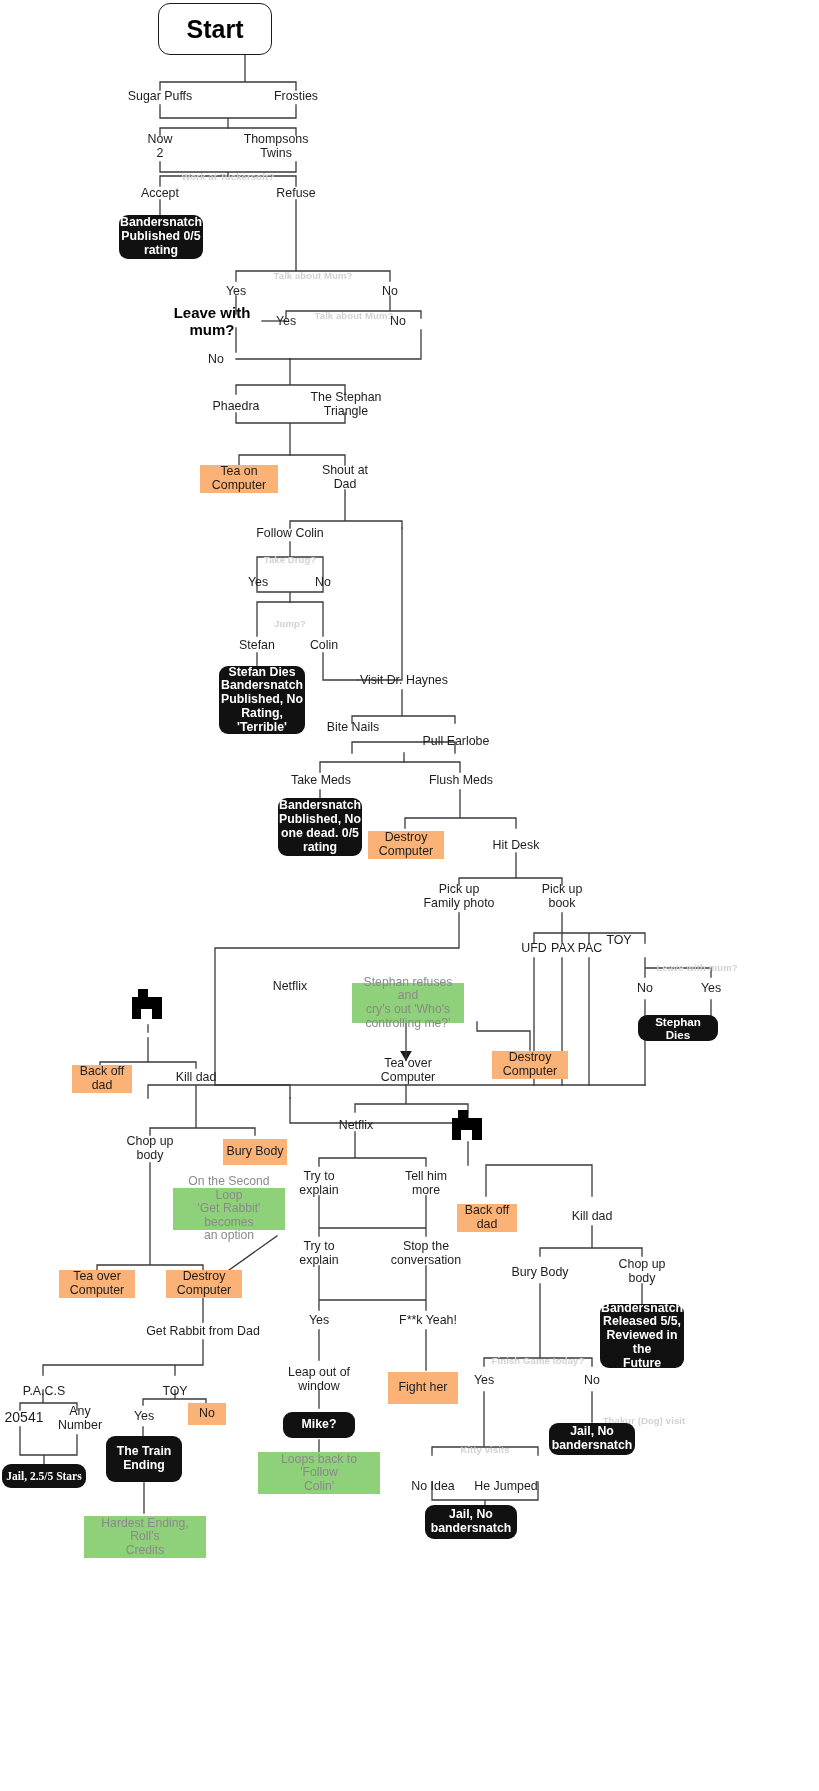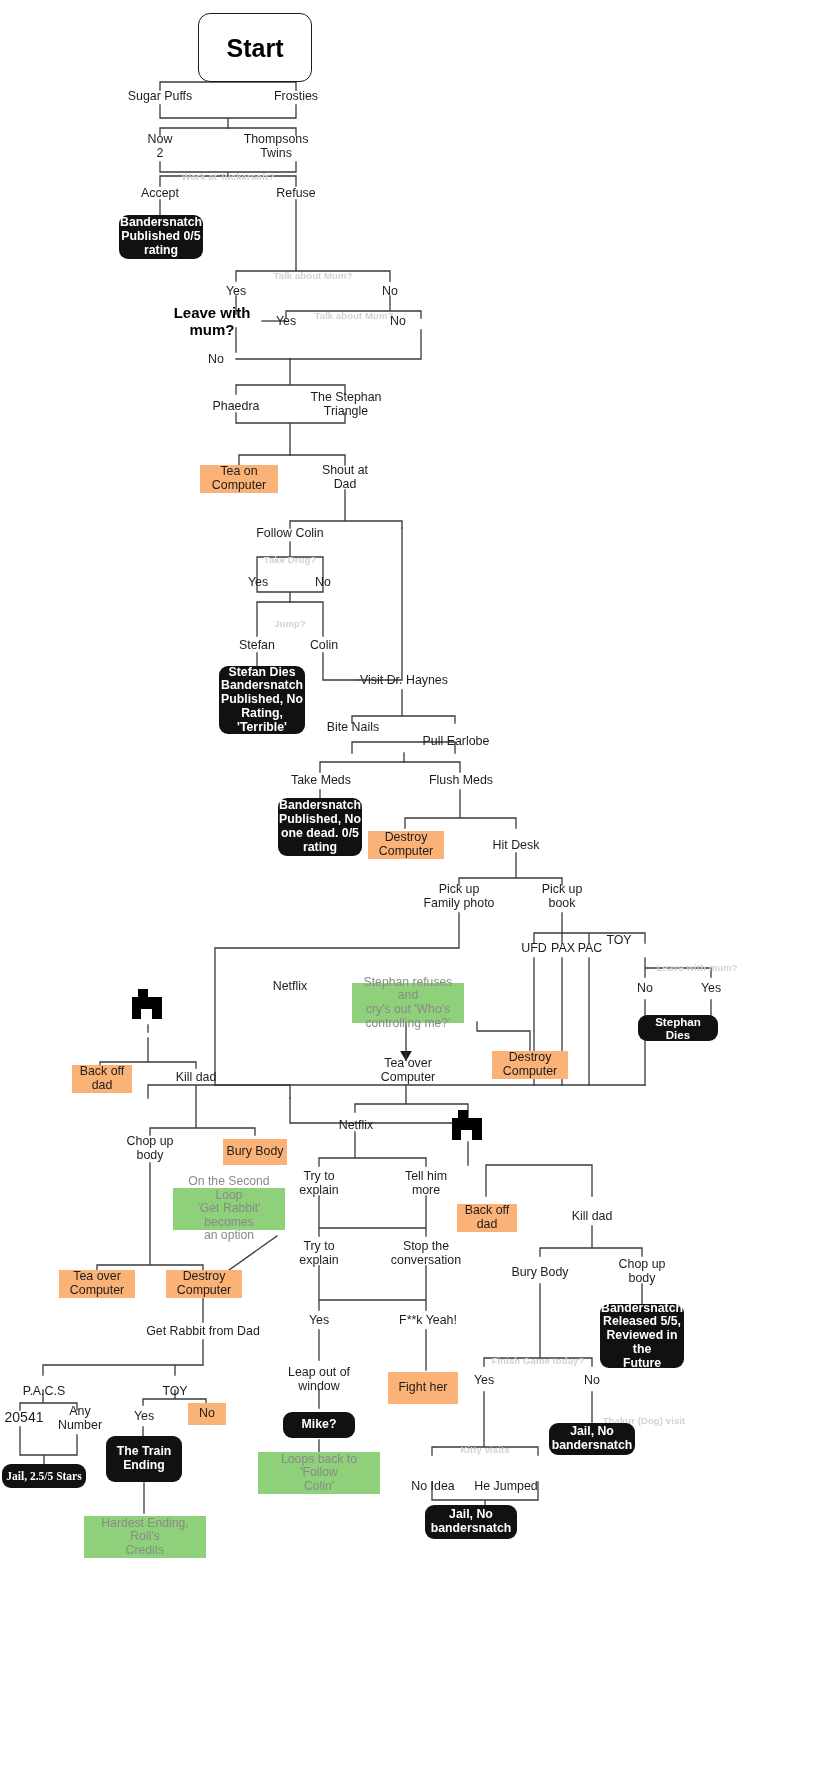--- a/index.html
+++ b/index.html
@@ -157,21 +157,21 @@
       <path d="M484,1392 L484,1447 M432,1447 L538,1447 M432,1447 L432,1455 M538,1447 L538,1455"></path>
       <path d="M432,1482 L432,1500 M432,1500 L538,1500 M538,1482 L538,1500 M485,1500 L485,1512"></path>
     </g>
     <defs>
       <marker id="ar" markerWidth="9" markerHeight="9" refX="7" refY="4.5" orient="auto">
         <path d="M0,0 L8,4.5 L0,9 z" fill="#1a1a1a"></path>
       </marker>
     </defs>
   </svg>
 
-  <div class="node start" style="left:158px;top:13px;width:114px;height:69px;margin-left:40px;">Start</div>
+  <div class="node start" style="left:158px;top:3px;width:114px;height:52px;">Start</div>
 
   <div class="node lbl" style="left:115px;top:88px;width:90px;height:18px;">Sugar Puffs</div>
   <div class="node lbl" style="left:252px;top:88px;width:88px;height:18px;text-align:right;">Frosties</div>
 
   <div class="node lbl" style="left:126px;top:131px;width:68px;height:32px;">Now
 2</div>
   <div class="node lbl" style="left:232px;top:131px;width:88px;height:32px;">Thompsons
 Twins</div>
 
   <div class="node ghost" style="left:168px;top:170px;width:120px;height:14px;">Work at Tuckersoft?</div>

